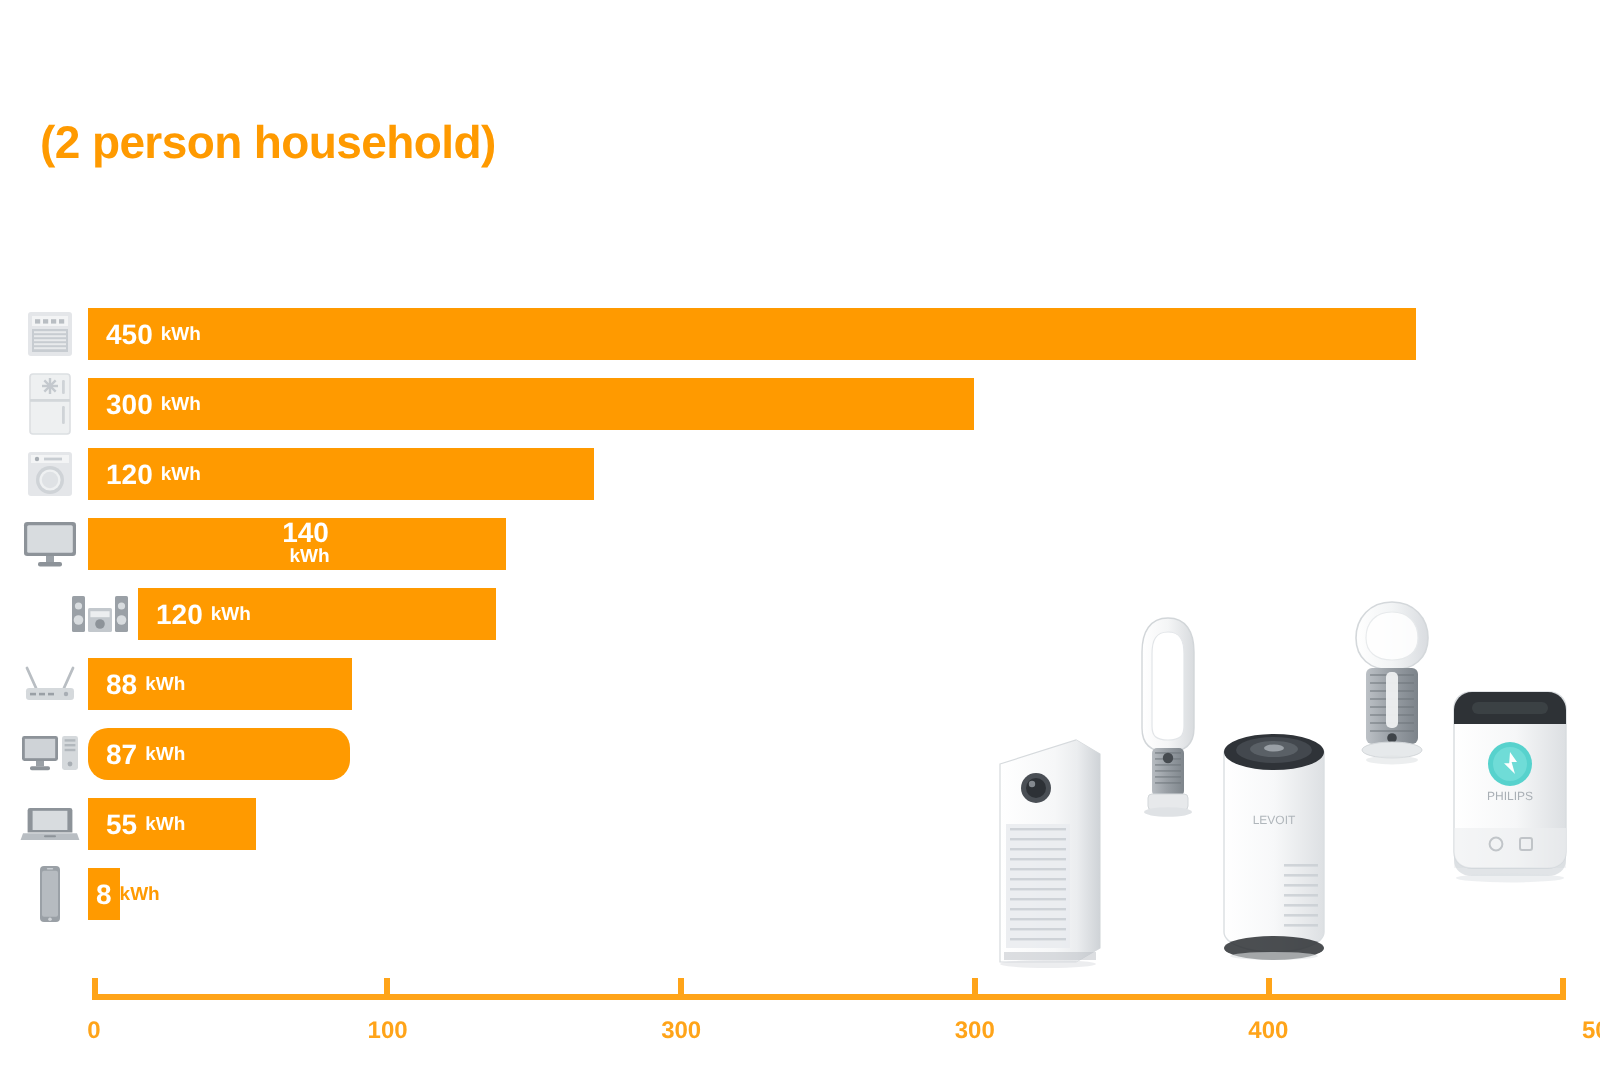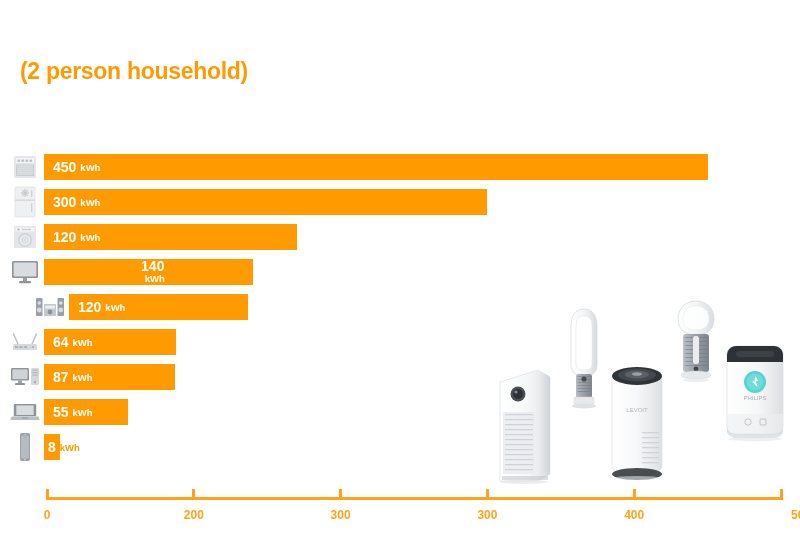--- a/index.html
+++ b/index.html
@@ -178,41 +178,41 @@
       <rect x="3" y="13" width="24" height="6" rx="1.6" fill="#d5d9dc"></rect>
       <g fill="#9aa0a6">
               <rect x="5" y="15.4" width="3" height="1.3"></rect>
               <rect x="9.5" y="15.4" width="3" height="1.3"></rect>
               <rect x="14" y="15.4" width="3" height="1.3"></rect>
             </g>
       <circle cx="23" cy="16" r="1.1" fill="#a8aeb4"></circle>
     </svg>
         </div>
         <div class="bar" style="width: 132.184px;">
-          <span class="bar-val">64</span>
+          <span class="bar-val">88</span>
           <span class="bar-unit">kWh</span>
         </div>
       </div>
       <div class="row" style="top: 210px;">
         <div class="icon-cell">
           <svg width="30" height="24" viewBox="0 0 30 24">
       <rect x="1" y="3" width="18" height="12.5" rx="1.2" fill="#8d9399"></rect>
       <rect x="2.4" y="4.4" width="15.2" height="9.7" fill="#cfd3d7"></rect>
       <rect x="8" y="15.5" width="4" height="2.6" fill="#9aa0a6"></rect>
       <rect x="5" y="18.1" width="10" height="2" rx="0.9" fill="#8d9399"></rect>
       <rect x="21" y="3" width="8" height="17" rx="1.2" fill="#d5d9dc"></rect>
       <g fill="#b2b8bd">
               <rect x="22.3" y="4.6" width="5.4" height="1.2"></rect>
               <rect x="22.3" y="7" width="5.4" height="1.2"></rect>
               <rect x="22.3" y="9.4" width="5.4" height="1.2"></rect>
             </g>
       <circle cx="25" cy="17" r="1.2" fill="#a8aeb4"></circle>
     </svg>
         </div>
-        <div class="bar" style="width: 130.716px;">
+        <div class="bar" style="width: 130.716px; border-radius: 10px;">
           <span class="bar-val">87</span>
           <span class="bar-unit">kWh</span>
         </div>
       </div>
       <div class="row" style="top: 245px;">
         <div class="icon-cell">
           <svg width="30" height="22" viewBox="0 0 30 22">
       <path d="M5 3 h20 a1.2 1.2 0 0 1 1.2 1.2 v11 h-22.4 v-11 A1.2 1.2 0 0 1 5 3 Z" fill="#8d9399"></path>
       <rect x="6.3" y="4.4" width="17.4" height="9.6" fill="#d8dcdf"></rect>
       <path d="M1.5 15.6 h27 l1.2 3.4 h-29.4 Z" fill="#b9bec3"></path>
@@ -399,21 +399,21 @@
         <ellipse cx="33" cy="99" rx="27" ry="2.2" fill="#dfe2e5" opacity="0.55"></ellipse>
       </svg>
     </div>
   </div>
 
   <div class="axis" id="axis" style="position:absolute;left:0;top:487px;">
     <div class="axis-line"></div>
   <div class="tick" style="left: 45.5px;"></div>
       <div class="tick-label" style="left: 47px;">0</div>
       <div class="tick" style="left: 192.3px;"></div>
-      <div class="tick-label" style="left: 193.8px;">200</div>
+      <div class="tick-label" style="left: 193.8px;">100</div>
       <div class="tick" style="left: 339.1px;"></div>
       <div class="tick-label" style="left: 340.6px;">300</div>
       <div class="tick" style="left: 485.9px;"></div>
       <div class="tick-label" style="left: 487.4px;">300</div>
       <div class="tick" style="left: 632.7px;"></div>
       <div class="tick-label" style="left: 634.2px;">400</div>
       <div class="tick" style="left: 779.5px;"></div>
       <div class="tick-label" style="left: 781px; margin-left: 20px;">500</div>
     </div>
 

